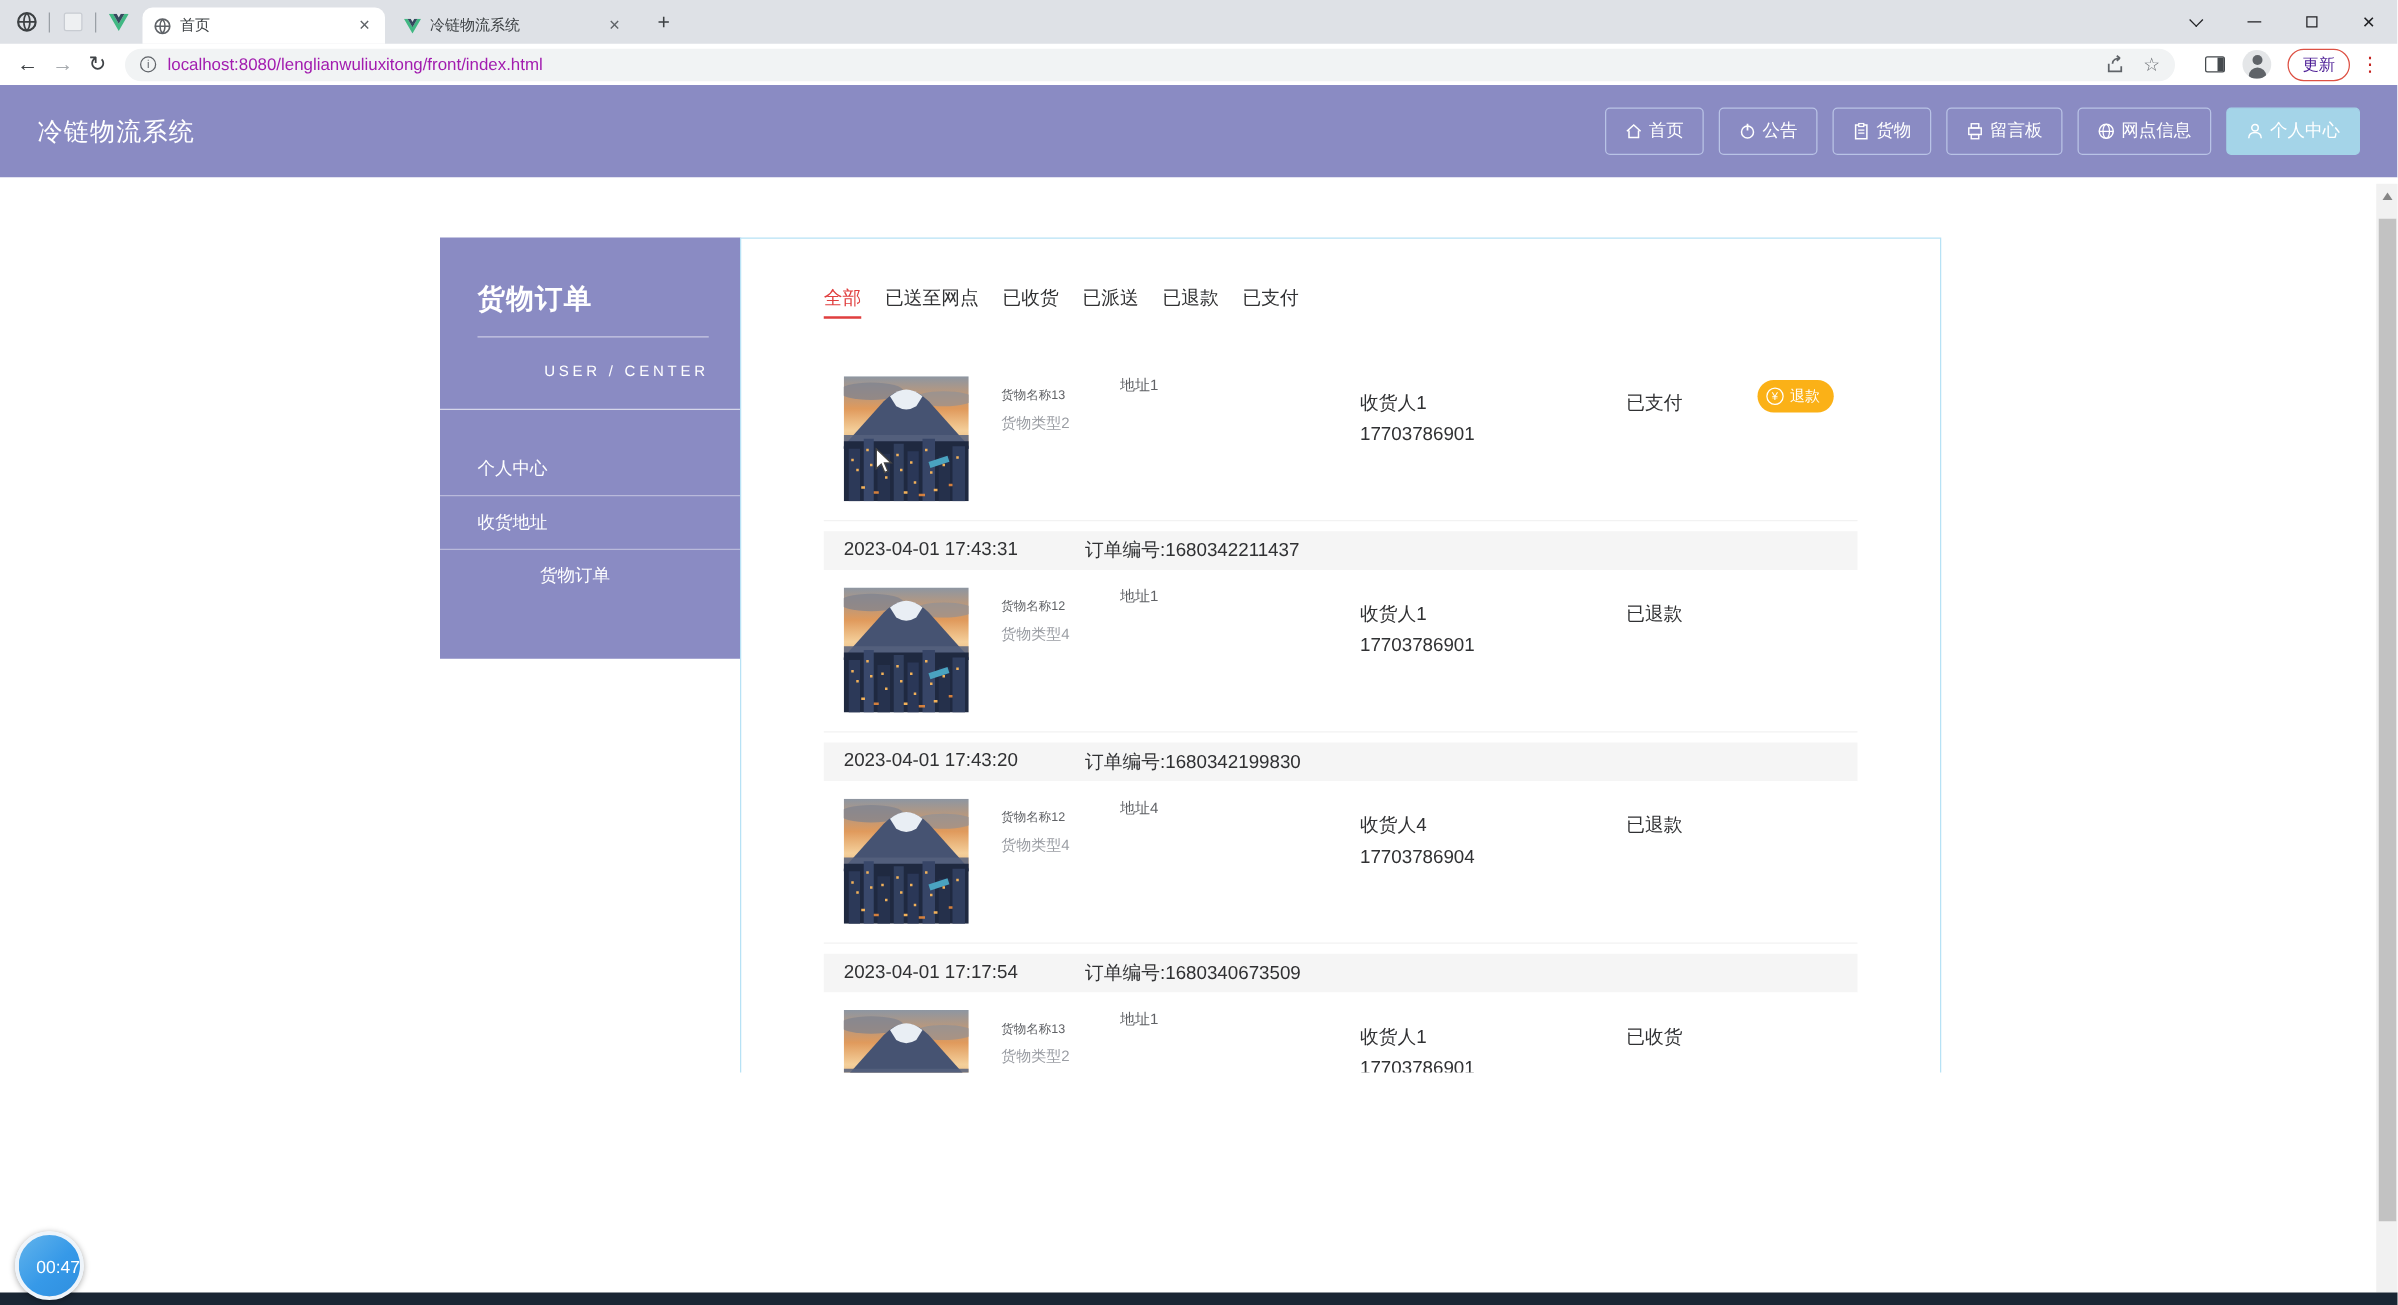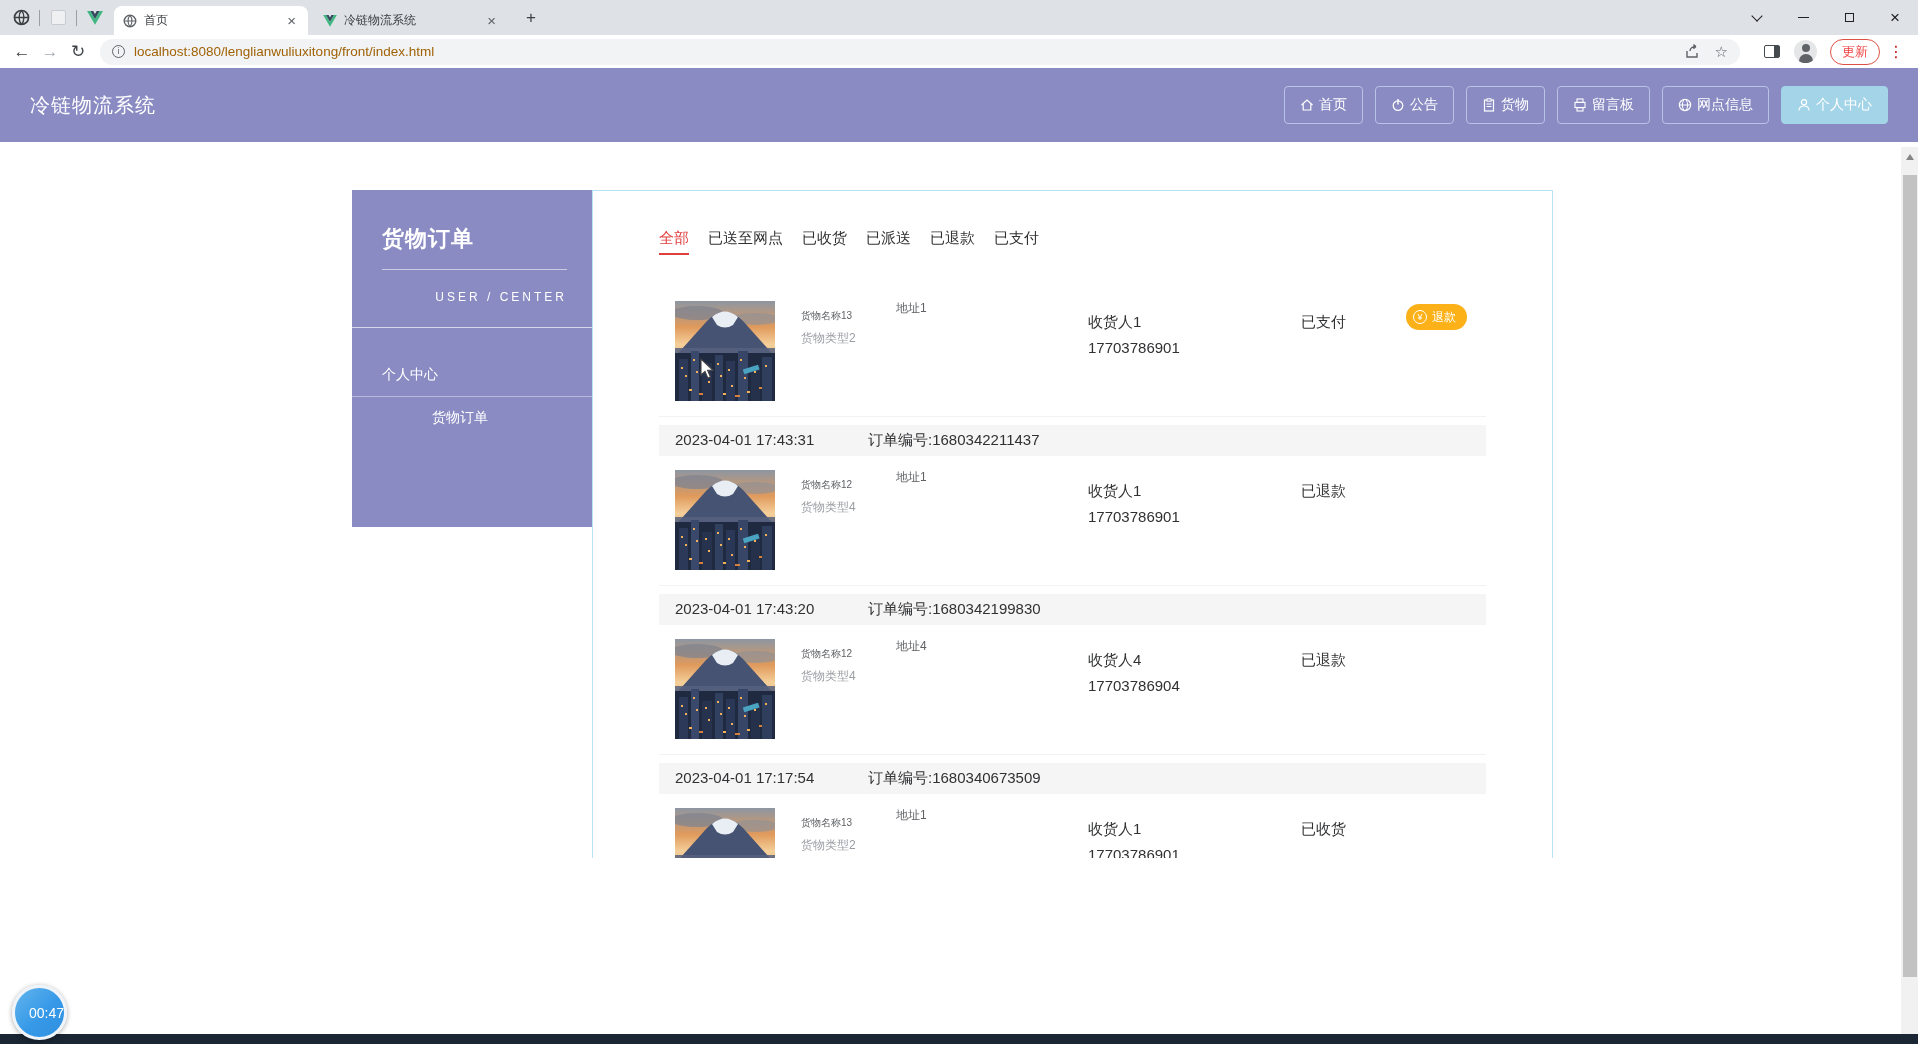--- a/index.html
+++ b/index.html
@@ -23,29 +23,29 @@
   .wc-min { width:11px; height:1.5px; background:#202124; }
   .wc-restore { width:9px; height:9px; border:1.2px solid #202124; position:relative; background:#dee1e6; }
   .wc-restore::before { content:''; position:absolute; top:-4px; left:2px; width:9px; height:9px; border:1.2px solid #202124; z-index:-1; }
   .wc-close { font-size:17px; }
 
   .addressbar { height:33px; background:#fff; display:flex; align-items:center; padding:0 8px; }
   .nav-arrow { width:28px; text-align:center; font-size:17px; color:#3f4346; cursor:pointer; }
   .nav-arrow.fwd { color:#a7abaf; }
   .omnibox { flex:1; height:26px; background:#f1f3f4; border-radius:14px; display:flex; align-items:center; padding:0 12px; margin:0 8px; }
   .info-ic { width:13px; height:13px; border:1.2px solid #5f6368; border-radius:50%; color:#5f6368; font-size:9px; line-height:11px; text-align:center; font-style:normal; flex:none; }
-  .url-text { font-size:13.5px; color:#a16207; margin-left:9px; flex:1; }
+  .url-text { font-size:13.5px; color:#a21caf; margin-left:9px; flex:1; }
   .omni-ic { margin-left:14px; flex:none; display:flex; }
   .star { font-size:15px; color:#5f6368; }
   .panel-ic { width:16px; height:13px; border:1.5px solid #454a4e; border-radius:2px; position:relative; margin-left:16px; }
   .panel-ic::after { content:''; position:absolute; right:0; top:0; width:5px; height:100%; background:#454a4e; }
   .avatar { width:23px; height:23px; border-radius:50%; background:#e4e6e8; position:relative; overflow:hidden; margin-left:14px; }
   .avatar::before { content:''; position:absolute; top:4px; left:7.5px; width:8px; height:8px; border-radius:50%; background:#5f6368; }
   .avatar::after { content:''; position:absolute; top:14px; left:4.5px; width:14px; height:9px; border-radius:7px 7px 0 0; background:#5f6368; }
-  .update-pill { margin-left:13px; border:1px solid #dd5144; color:#ef4444; border-radius:14px; font-size:13px; padding:3px 11px; background:#fff; cursor:pointer; white-space:nowrap; }
+  .update-pill { margin-left:13px; border:1px solid #dd5144; color:#4c1d95; border-radius:14px; font-size:13px; padding:3px 11px; background:#fff; cursor:pointer; white-space:nowrap; }
   .kebab { color:#c5221f; font-size:16px; margin:0 6px 0 8px; letter-spacing:0; cursor:pointer; }
 
   
   .appheader { height:74px; background:#8a8bc3; display:flex; align-items:center; padding:0 30px; }
   .brand { color:#fff; font-size:20px; letter-spacing:1px; }
   .nav { margin-left:auto; display:flex; gap:12px; }
   .navbtn { display:flex; align-items:center; gap:5px; border:1px solid #b9c3e6; border-radius:4px; background:transparent; color:#fff; font-size:14px; padding:9px 15px; cursor:pointer; font-family:inherit; }
   .navbtn.active { background:#a4d4e8; border-color:#a4d4e8; }
   .navbtn svg { display:block; }
 
@@ -283,20 +283,21 @@
 
   <aside class="sidebar">
     <div class="side-head">
       <div class="side-title">货物订单</div>
       <hr class="side-hr1">
       <div class="side-sub">USER / CENTER</div>
     </div>
     <hr class="side-hr2">
     <div class="side-menu">
       <div class="side-item divided">个人中心</div>
+      <div class="side-item divided">收货地址</div>
       <div class="side-item child">货物订单</div>
     </div>
   </aside>
 
   <section class="panel">
 
     <div class="filter-tabs">
       <span class="ftab active">全部</span>
       <span class="ftab">已送至网点</span>
       <span class="ftab">已收货</span>

